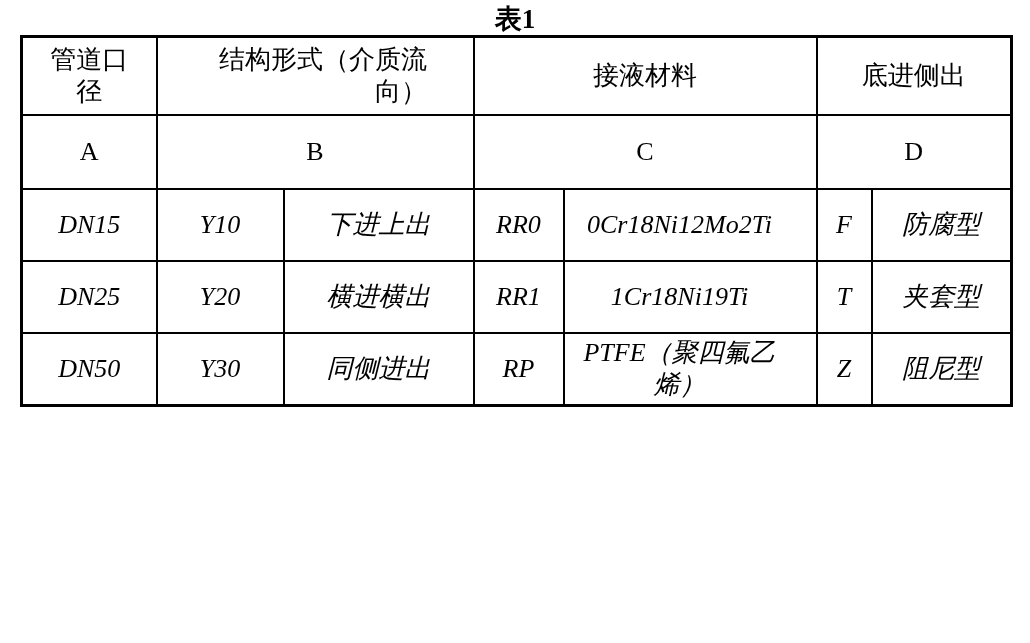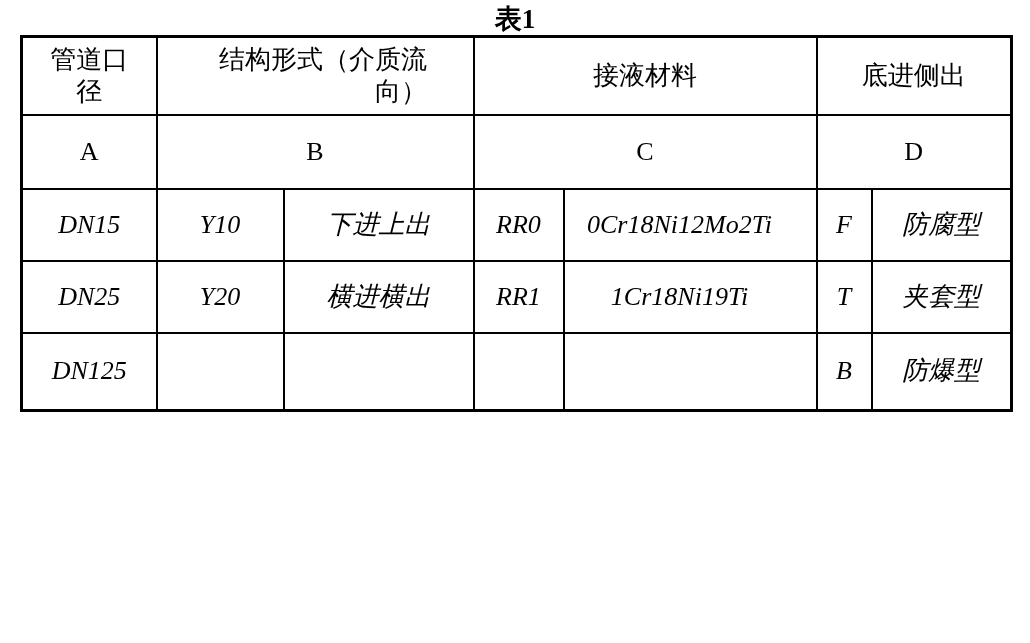--- a/index.html
+++ b/index.html
@@ -112,30 +112,30 @@
         <td>Y20</td>
         <td>横进横出</td>
         <td>RR1</td>
         <td class="cell-material-name">
             <div class="narrow-m">1Cr18Ni19Ti</div>
           </td>
         <td>T</td>
         <td>夹套型</td>
       </tr>
 
+      <tr class="data">
+        <td>DN50</td>
+        <td>Y30</td>
+        <td>同侧进出</td>
+        <td>RP</td>
+        <td class="cell-material-name">
+            <div class="narrow-m">PTFE（聚四氟乙烯）</div>
+          </td>
+        <td>Z</td>
+        <td>阻尼型</td>
+      </tr>
 
 
 
-      <tr class="data data-last">
-        <td>DN125</td>
-        <td></td>
-        <td></td>
-        <td></td>
-        <td class="cell-material-name">
-            <div class="narrow-m"></div>
-          </td>
-        <td>B</td>
-        <td>防爆型</td>
-      </tr>
     </tbody>
   </table>
 
 </div>
 
 </body></html>

